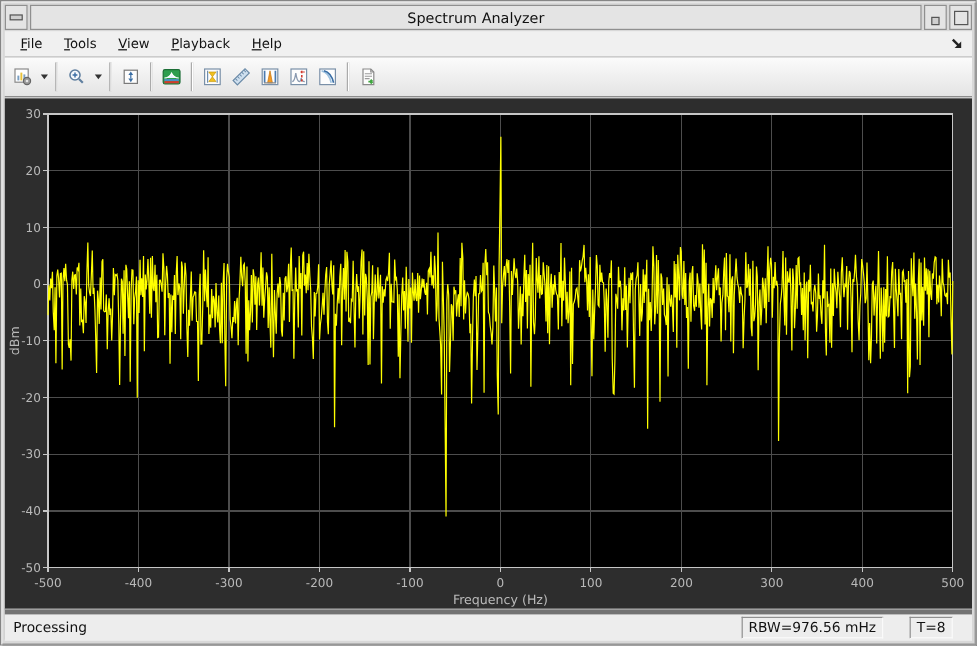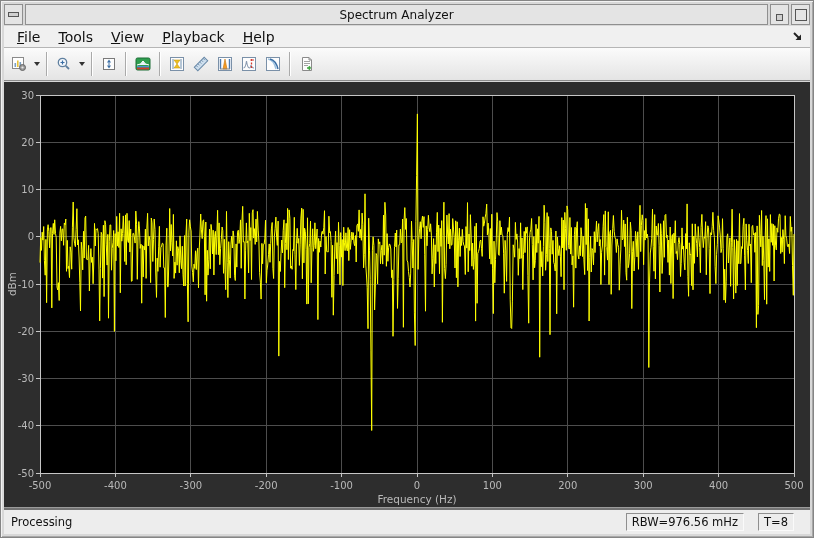--- a/index.html
+++ b/index.html
@@ -12,43 +12,43 @@
   .tb-btn{width:19px;display:flex;align-items:center;justify-content:center;cursor:default;}
   .tb-btn + .tb-btn{margin-left:2px;}
   .tb-title{flex:1;margin:0 2px;display:flex;align-items:center;justify-content:center;
     font-size:12px;color:#111;}
   .dash{width:9px;height:3px;border:1px solid #555;background:#cfcfcf;}
   .dot{width:5px;height:5px;border:1px solid #555;background:#cfcfcf;margin-top:6px;}
   .sq{width:10px;height:10px;border:1px solid #555;background:#e4e4e4;}
   
   .menubar{position:absolute;left:4px;top:26px;right:4px;height:22px;background:#f0f0f0;
     border-bottom:1px solid #b5b5b5;display:flex;align-items:center;padding-left:4px;box-sizing:border-box;}
-  .menu-item{font-size:14px;color:#111;padding:2px 9px;cursor:default;}
+  .menu-item{font-size:11px;color:#111;padding:2px 9px;cursor:default;}
   .menu-item u{text-decoration:underline;}
   .dock-arrow{position:absolute;right:4px;top:3px;width:16px;height:16px;}
   
   .toolbar{position:absolute;left:4px;top:48px;right:4px;height:33px;
     background:linear-gradient(#fbfbfb,#e4e4e4);border-bottom:1px solid #8c8c8c;
     display:flex;align-items:center;padding-left:3px;box-sizing:border-box;}
   .tbtn{width:24px;height:26px;display:flex;align-items:center;justify-content:center;cursor:default;}
   .caret-btn{width:11px;height:26px;display:flex;align-items:center;justify-content:center;cursor:default;}
   .caret{width:0;height:0;border-left:3px solid transparent;border-right:3px solid transparent;
     border-top:4px solid #333;}
   .tsep{width:1px;height:24px;background:#aaa;border-right:1px solid #fff;margin:0 4px;}
   
   .figure-area{position:absolute;left:4px;top:82px;right:4px;height:426px;background:#2d2d2d;}
   .figure-area svg{position:absolute;left:0;top:0;}
   
   .statusbar{position:absolute;left:4px;top:508px;right:4px;height:26px;background:#ededed;
-    border-top:2px solid #737373;box-shadow:0 -1px 0 #9a9a9a;display:flex;align-items:center;
+    border-top:4px solid #737373;box-shadow:0 -1px 0 #9a9a9a;display:flex;align-items:center;
     padding:0 16px 0 7px;box-sizing:border-box;font-size:11.5px;color:#111;}
   .status-left{flex:none;}
   .status-spacer{flex:1;}
   .status-panel{flex:none;border:1px solid;border-color:#8f8f8f #fafafa #fafafa #8f8f8f;
-    padding:1px 5px;margin-left:14px;white-space:nowrap;background:#ededed;}
+    padding:1px 5px;margin-left:22px;white-space:nowrap;background:#ededed;}
   .icon16{width:16px;height:16px;display:block;}
 </style>
 </head>
 <body>
 
 <div class="window">
 
   <div class="titlebar">
     <div class="tb-box tb-btn">
       <span class="dash"></span>

